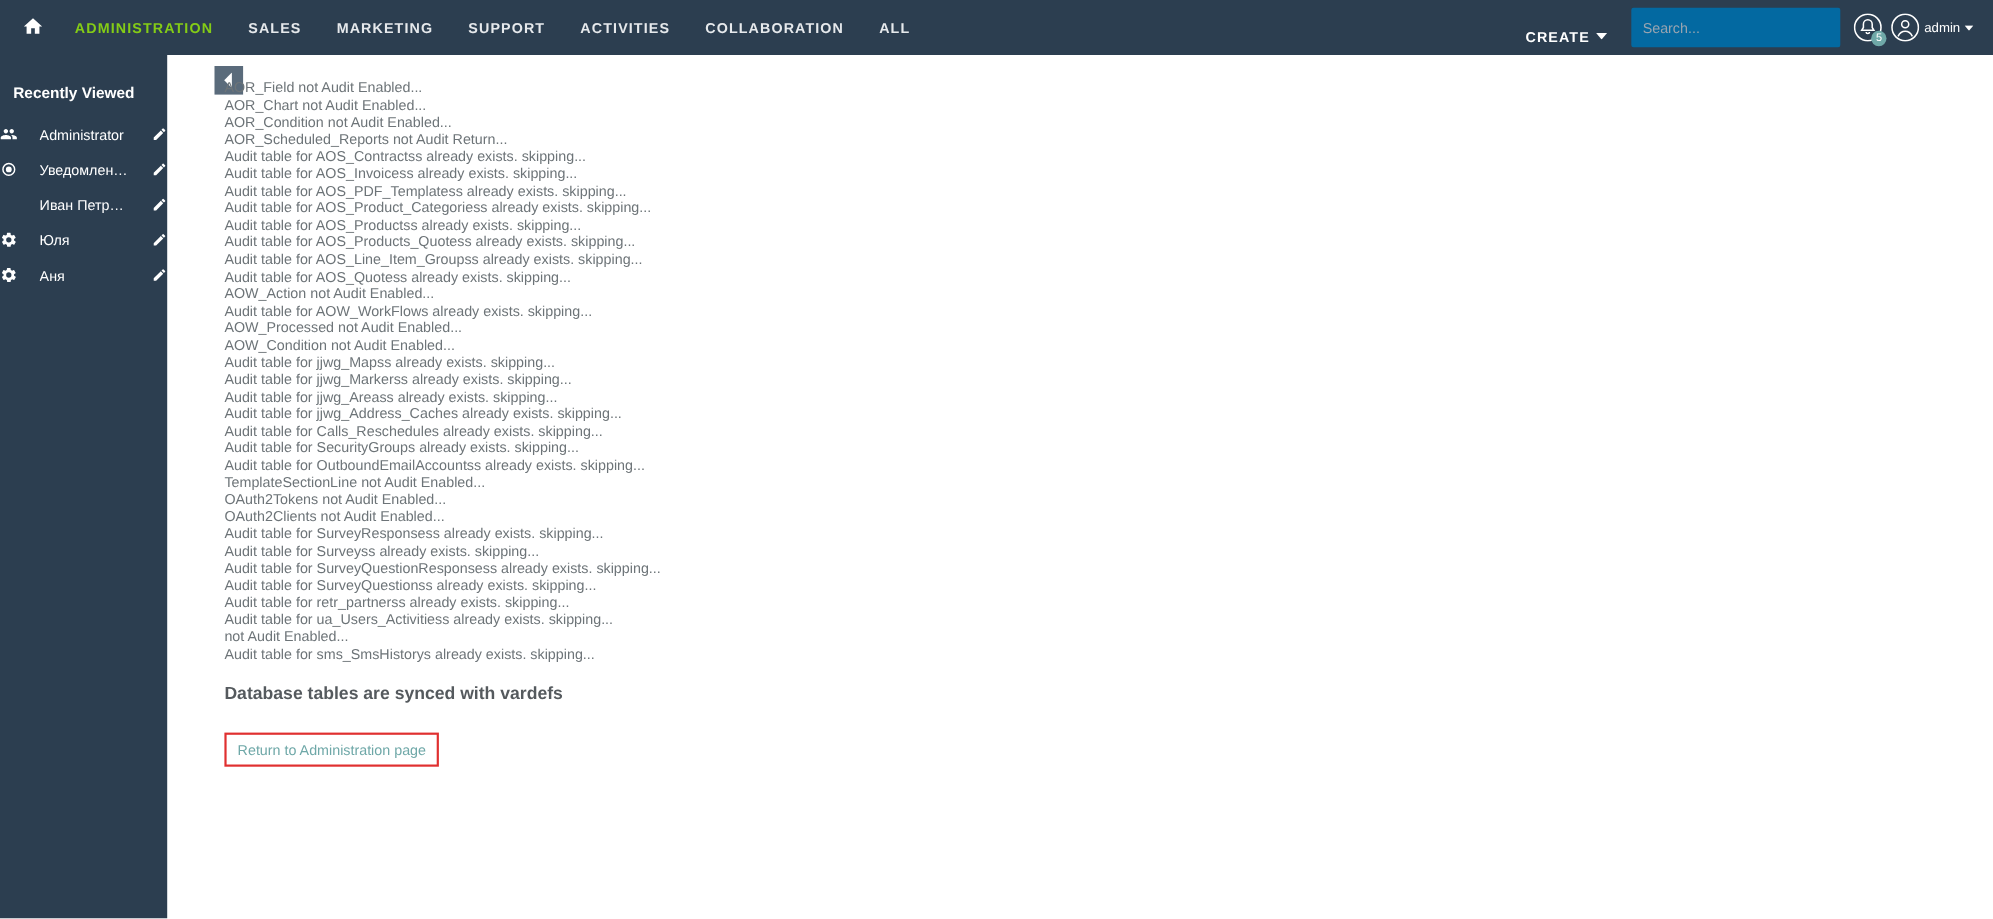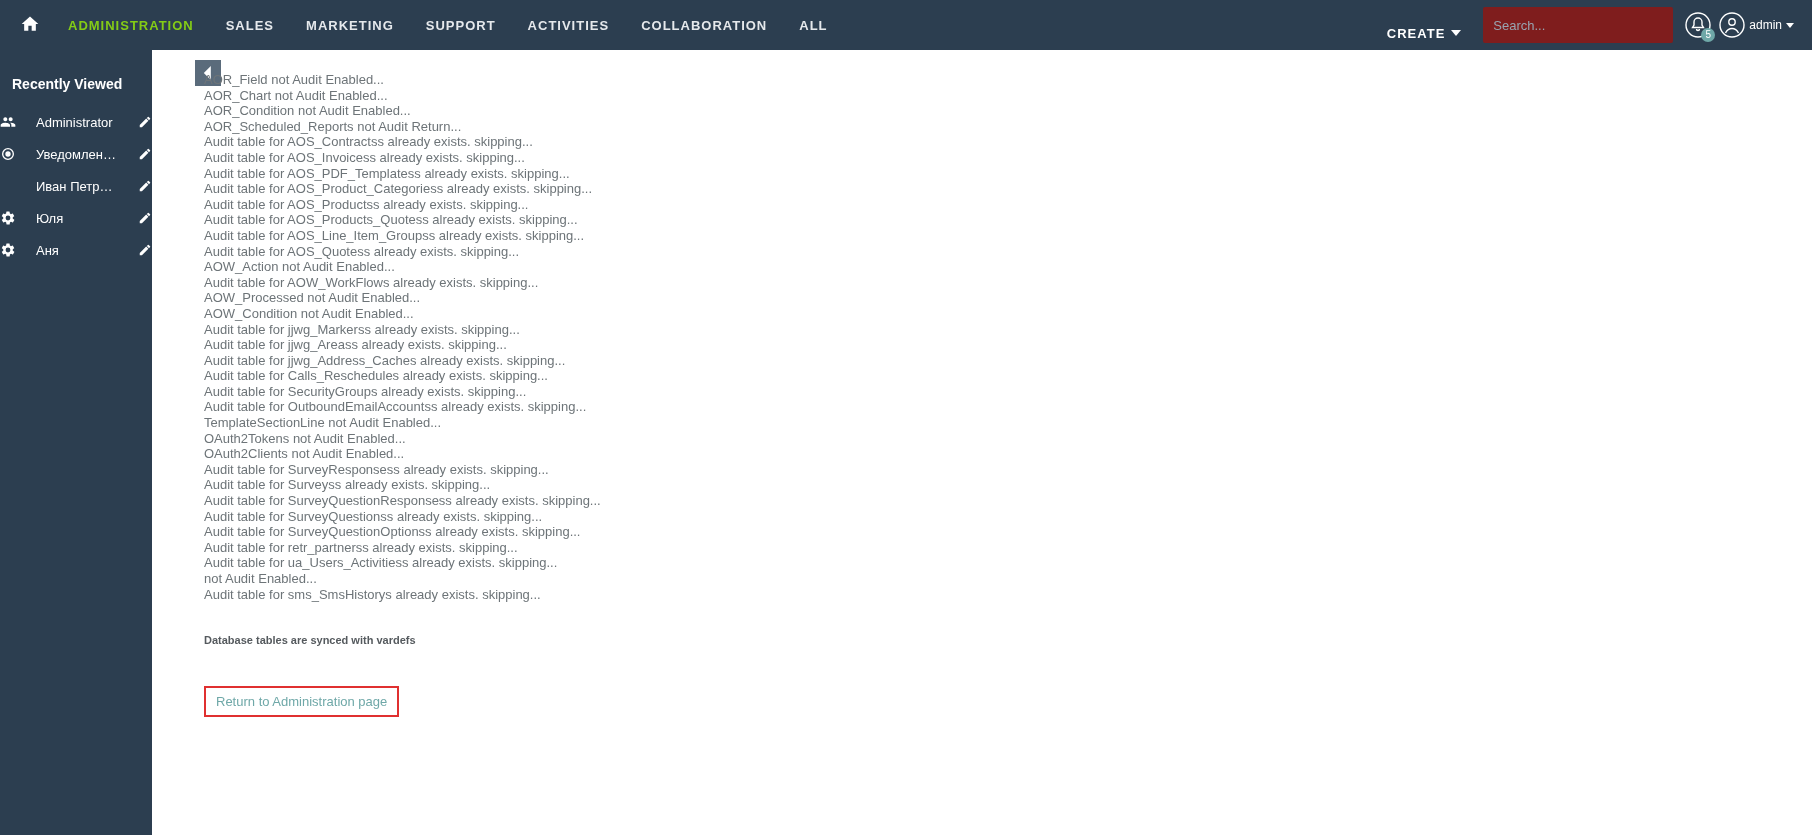--- a/index.html
+++ b/index.html
@@ -41,21 +41,21 @@
     display: flex;
     align-items: center;
     gap: 6px;
     padding: 0 14px;
     font-weight: 600;
     letter-spacing: 1px;
     cursor: pointer;
     margin-top: 16px;
   }
   .topbar .search-box {
-    background: #7f1d1d;
+    background: #0369a1;
     height: 36px;
     width: 190px;
     display: flex;
     align-items: center;
     padding: 0 10px;
     border-radius: 2px;
     margin: 0 8px;
   }
   .topbar .search-box input {
     background: transparent;
@@ -153,27 +153,27 @@
   .log-lines {
     padding-top: 6px;
   }
   .log-line {
     font-size: 13px;
     line-height: 15.6px;
     color: #6d7478;
   }
   .status-line {
     font-weight: 700;
-    margin-top: 32px;
+    margin-top: 20px;
     color: #555a5e;
-    font-size: 11px;
+    font-size: 16px;
   }
   .return-link {
     display: inline-block;
-    margin-top: 40px;
+    margin-top: 26px;
     padding: 6px 10px;
     border: 2px solid #e03030;
     color: #6fa8a8;
     font-size: 13px;
     cursor: pointer;
   }
   
   svg { display: block; }
 </style>
 </head>
@@ -330,34 +330,34 @@
         <div class="log-line">Audit table for AOS_PDF_Templatess already exists. skipping...</div>
         <div class="log-line">Audit table for AOS_Product_Categoriess already exists. skipping...</div>
         <div class="log-line">Audit table for AOS_Productss already exists. skipping...</div>
         <div class="log-line">Audit table for AOS_Products_Quotess already exists. skipping...</div>
         <div class="log-line">Audit table for AOS_Line_Item_Groupss already exists. skipping...</div>
         <div class="log-line">Audit table for AOS_Quotess already exists. skipping...</div>
         <div class="log-line">AOW_Action not Audit Enabled...</div>
         <div class="log-line">Audit table for AOW_WorkFlows already exists. skipping...</div>
         <div class="log-line">AOW_Processed not Audit Enabled...</div>
         <div class="log-line">AOW_Condition not Audit Enabled...</div>
+        <div class="log-line">Audit table for jjwg_Mapss already exists. skipping...</div>
         <div class="log-line">Audit table for jjwg_Markerss already exists. skipping...</div>
         <div class="log-line">Audit table for jjwg_Areass already exists. skipping...</div>
         <div class="log-line">Audit table for jjwg_Address_Caches already exists. skipping...</div>
         <div class="log-line">Audit table for Calls_Reschedules already exists. skipping...</div>
         <div class="log-line">Audit table for SecurityGroups already exists. skipping...</div>
         <div class="log-line">Audit table for OutboundEmailAccountss already exists. skipping...</div>
         <div class="log-line">TemplateSectionLine not Audit Enabled...</div>
         <div class="log-line">OAuth2Tokens not Audit Enabled...</div>
         <div class="log-line">OAuth2Clients not Audit Enabled...</div>
         <div class="log-line">Audit table for SurveyResponsess already exists. skipping...</div>
         <div class="log-line">Audit table for Surveyss already exists. skipping...</div>
         <div class="log-line">Audit table for SurveyQuestionResponsess already exists. skipping...</div>
         <div class="log-line">Audit table for SurveyQuestionss already exists. skipping...</div>
-        <div class="log-line">Audit table for SurveyQuestionOptionss already exists. skipping...</div>
         <div class="log-line">Audit table for retr_partnerss already exists. skipping...</div>
         <div class="log-line">Audit table for ua_Users_Activitiess already exists. skipping...</div>
         <div class="log-line">not Audit Enabled...</div>
         <div class="log-line">Audit table for sms_SmsHistorys already exists. skipping...</div>
       </div>
     <div class="status-line">Database tables are synced with vardefs</div>
     <a class="return-link">Return to Administration page</a>
   </div>
 </div>
 

